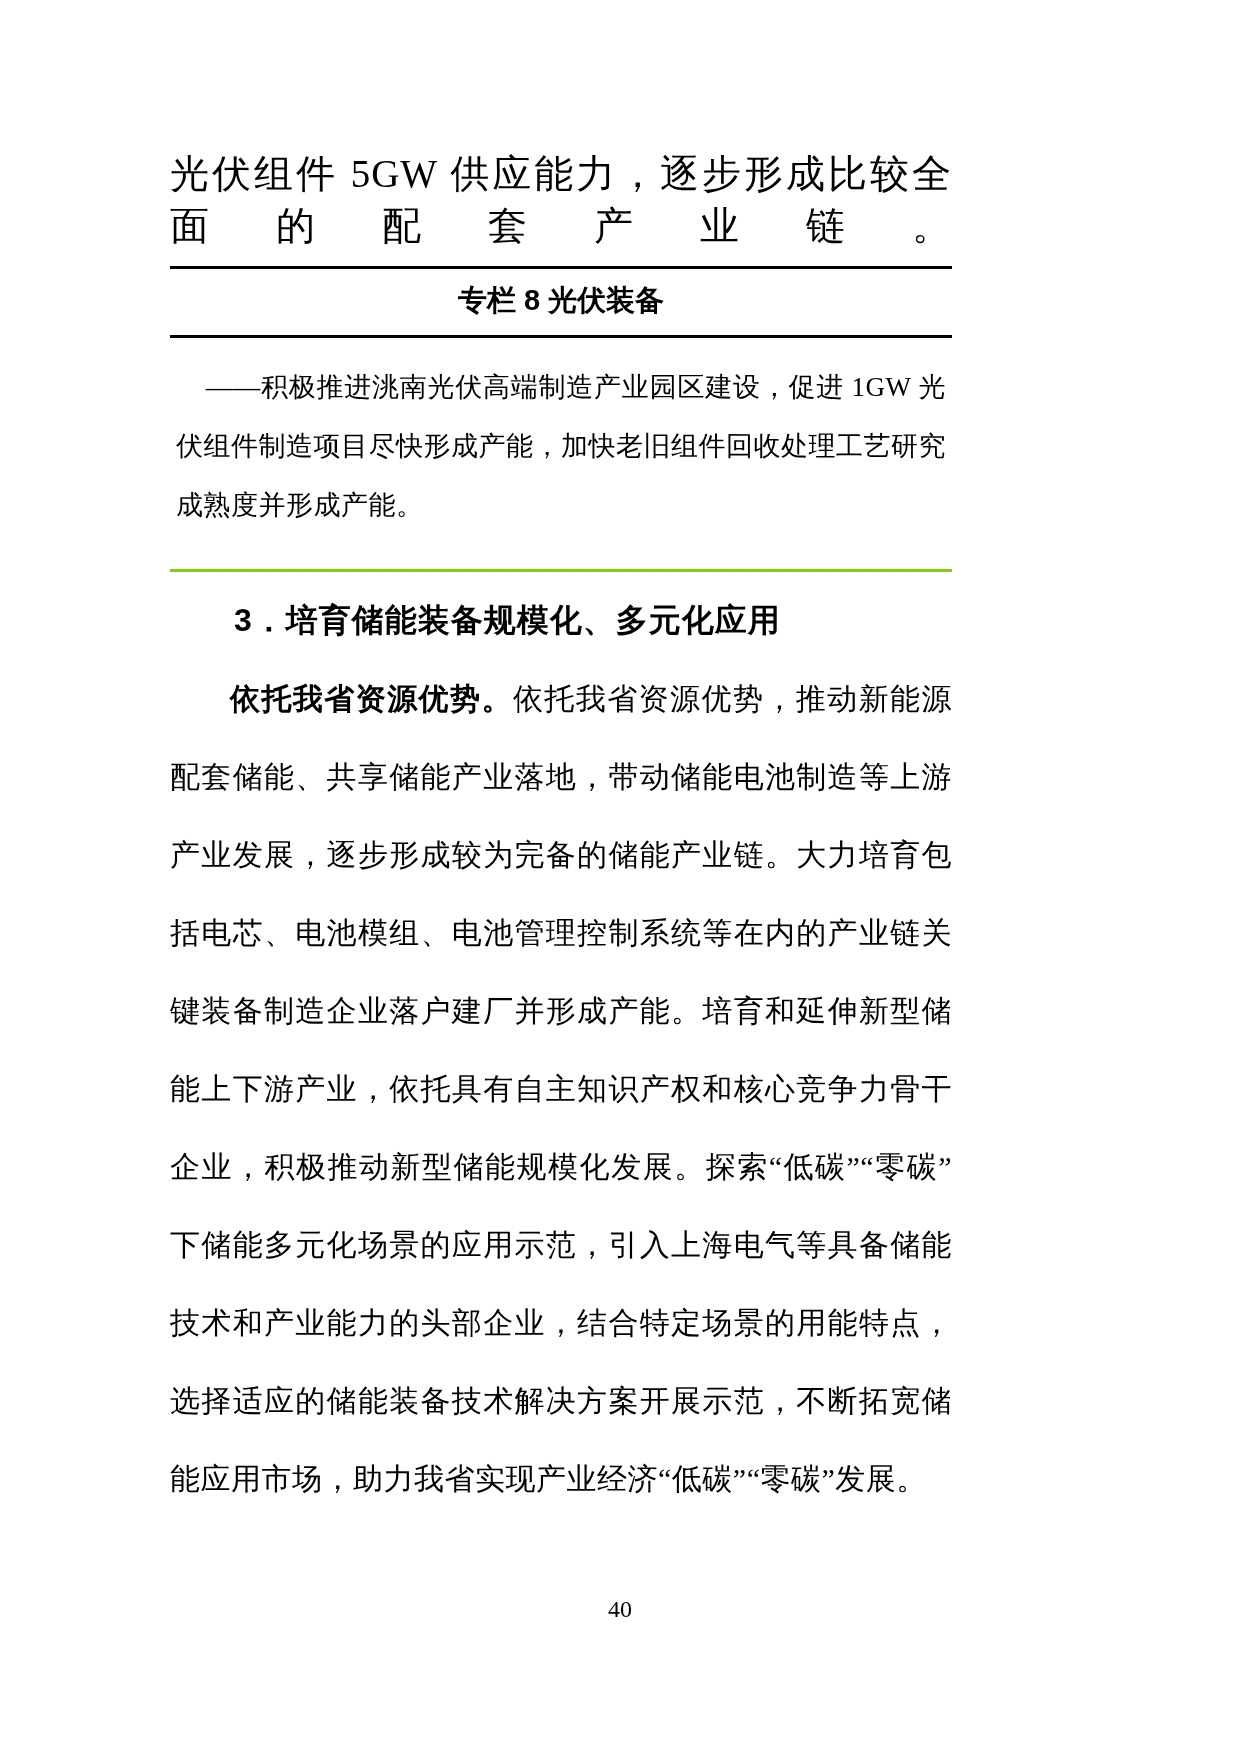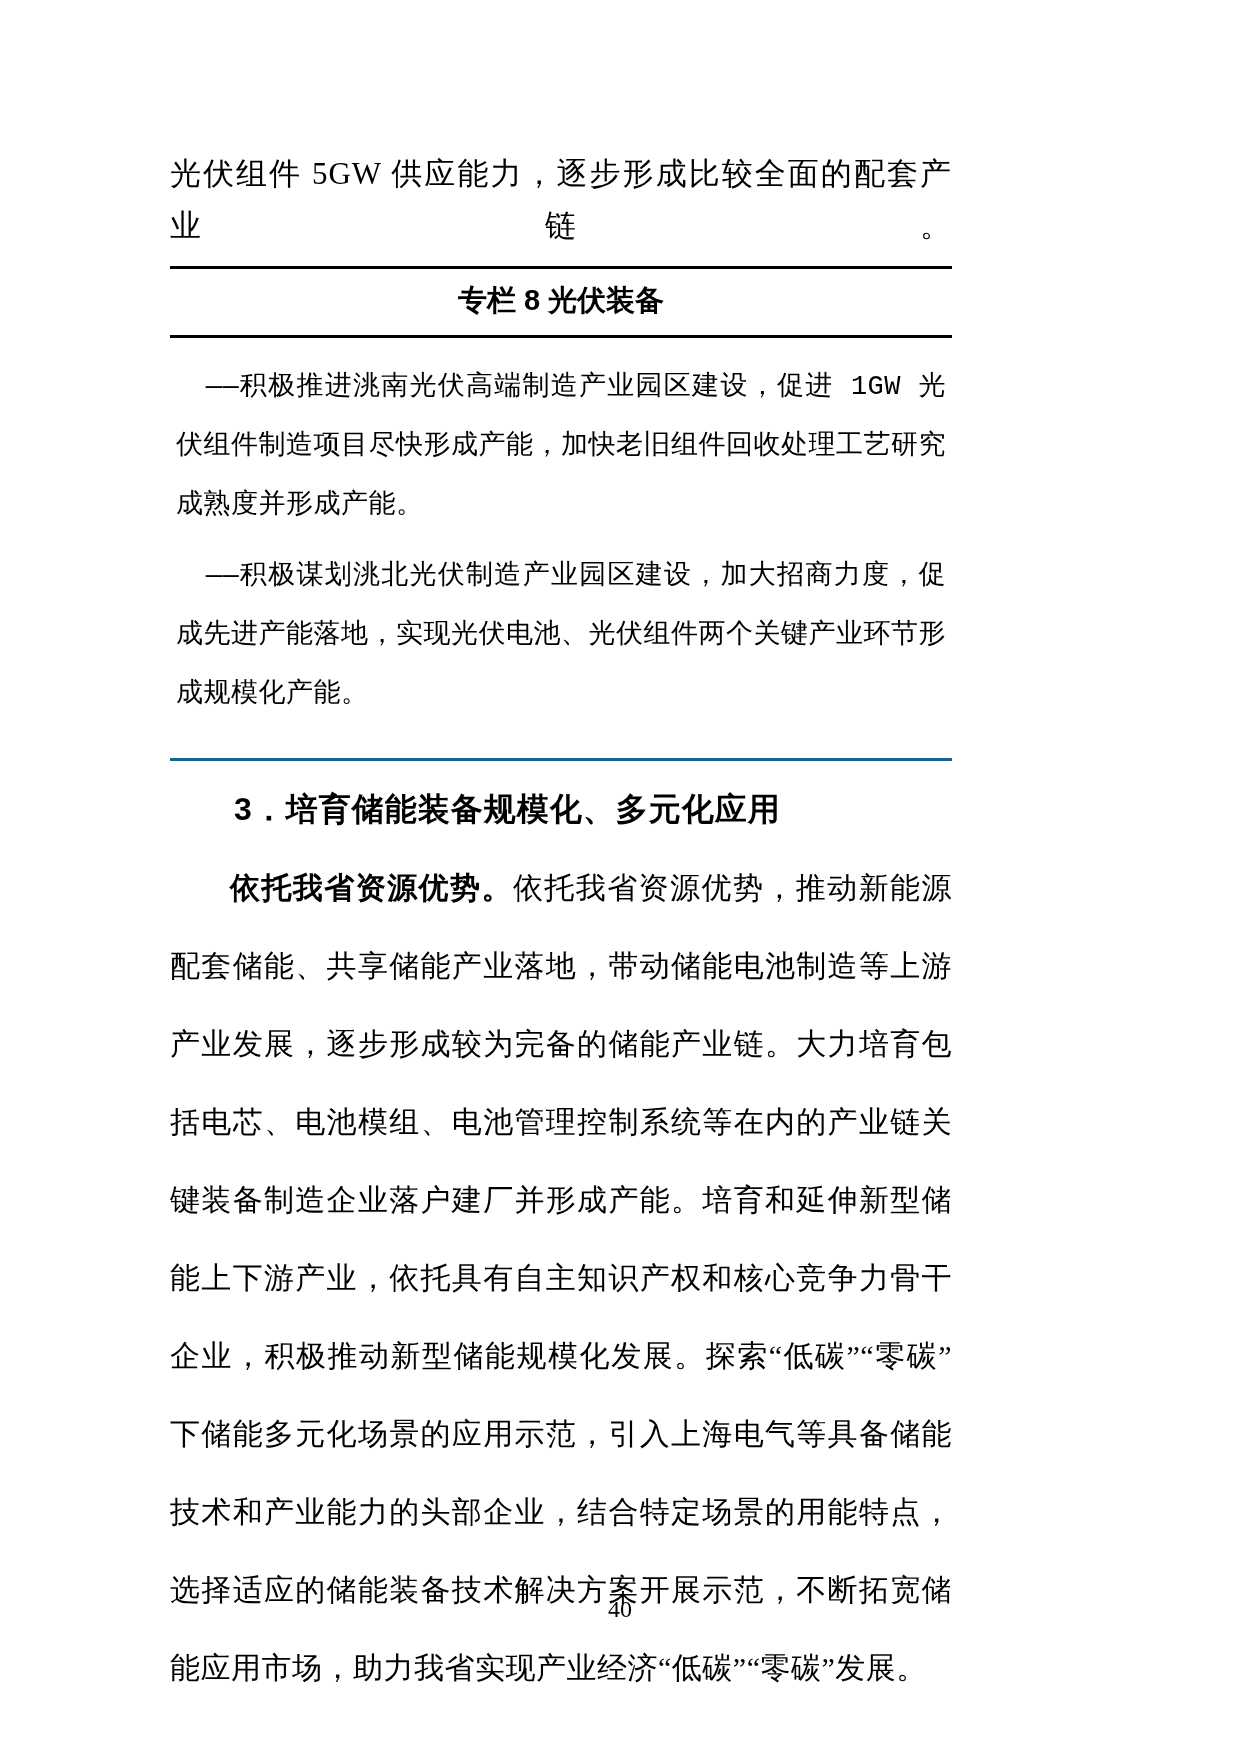--- a/index.html
+++ b/index.html
@@ -16,21 +16,21 @@
     font-family: "Liberation Serif", "DejaVu Serif", serif;
   }
   .page-content {
     position: absolute;
     left: 170px;
     top: 148px;
     width: 782px;
   }
   
   .intro-line {
-    font-size: 31px;
+    font-size: 39px;
     line-height: 52px;
     text-align: justify;
     text-align-last: justify;
     margin: 0 0 14px 0;
     letter-spacing: 1px;
   }
   
   .callout-box {
     border-top: 3px solid #000;
     margin-bottom: 26px;
@@ -39,22 +39,21 @@
     font-family: "Liberation Sans", "DejaVu Sans", sans-serif;
     font-weight: bold;
     font-size: 29px;
     text-align: center;
     padding: 12px 0 14px 0;
     border-bottom: 3px solid #000;
     margin: 0;
   }
   .callout-body {
     padding: 8px 6px 28px 6px;
-    border-bottom: 3px solid #0369a1;
-    font-family: Liberation Mono, monospace;
+    border-bottom: 3px solid #84cc16;
   }
   .callout-item {
     font-size: 27px;
     line-height: 59px;
     text-align: justify;
     text-indent: 1.1em;
     margin: 12px 0 6px 0;
     letter-spacing: 0.5px;
   }
   
@@ -94,21 +93,20 @@
 <body>
 
 <div class="page-content">
 
   <p class="intro-line">光伏组件 5GW 供应能力，逐步形成比较全面的配套产业链。</p>
 
   <div class="callout-box">
     <p class="callout-title">专栏 8  光伏装备</p>
     <div class="callout-body">
       <p class="callout-item">——积极推进洮南光伏高端制造产业园区建设，促进 1GW 光伏组件制造项目尽快形成产能，加快老旧组件回收处理工艺研究成熟度并形成产能。</p>
-      <p class="callout-item">——积极谋划洮北光伏制造产业园区建设，加大招商力度，促成先进产能落地，实现光伏电池、光伏组件两个关键产业环节形成规模化产能。</p>
     </div>
   </div>
 
   <h3 class="section-heading">3．培育储能装备规模化、多元化应用</h3>
 
   <p class="para"><span class="lead">依托我省资源优势。</span><span>依托我省资源优势，推动新能源配套储能、共享储能产业落地，带动储能电池制造等上游产业发展，逐步形成较为完备的储能产业链。大力培育包括电芯、电池模组、电池管理控制系统等在内的产业链关键装备制造企业落户建厂并形成产能。培育和延伸新型储能上下游产业，依托具有自主知识产权和核心竞争力骨干企业，积极推动新型储能规模化发展。探索“低碳”“零碳”下储能多元化场景的应用示范，引入上海电气等具备储能技术和产业能力的头部企业，结合特定场景的用能特点，选择适应的储能装备技术解决方案开展示范，不断拓宽储能应用市场，助力我省实现产业经济“低碳”“零碳”发展。</span></p>
 
 </div>
 
 <div class="page-number">40</div>

